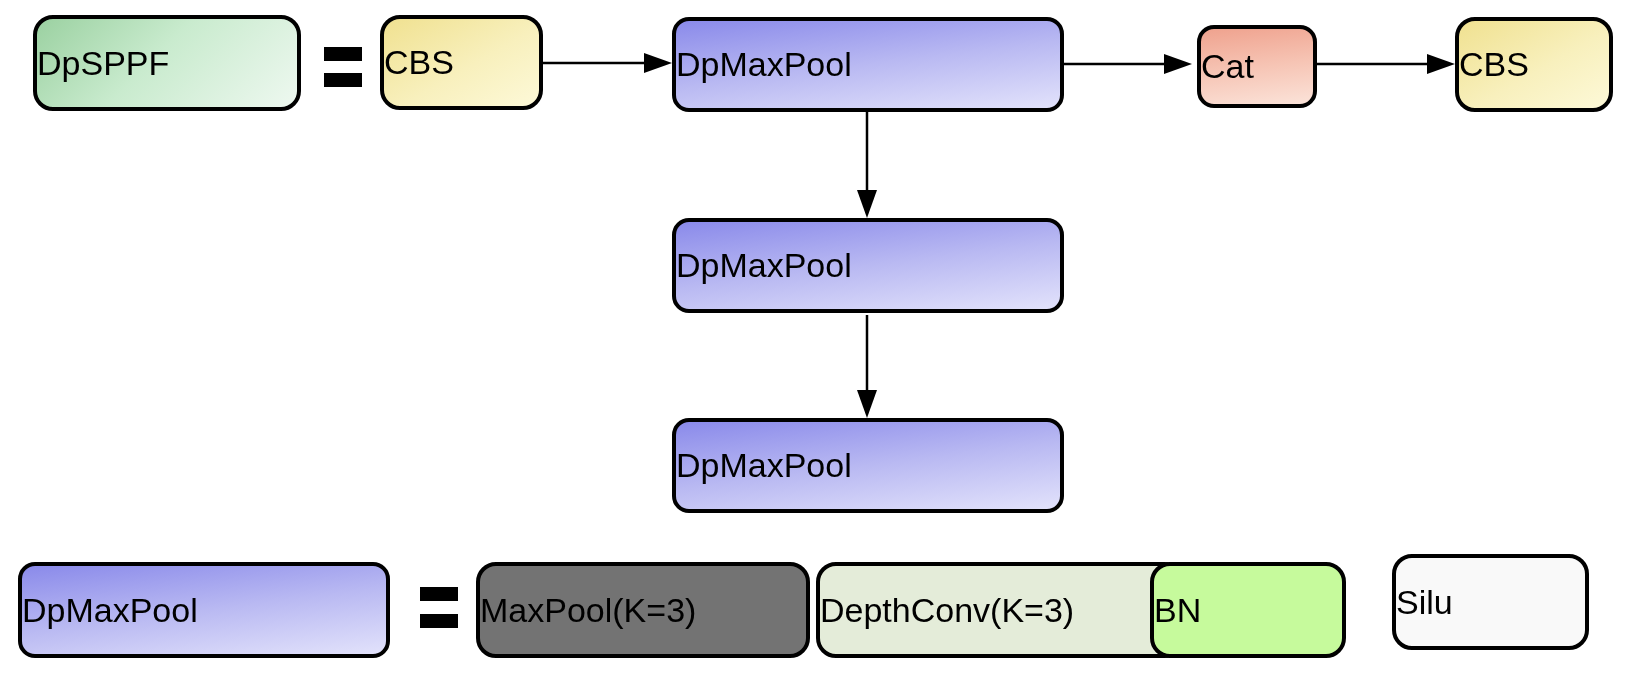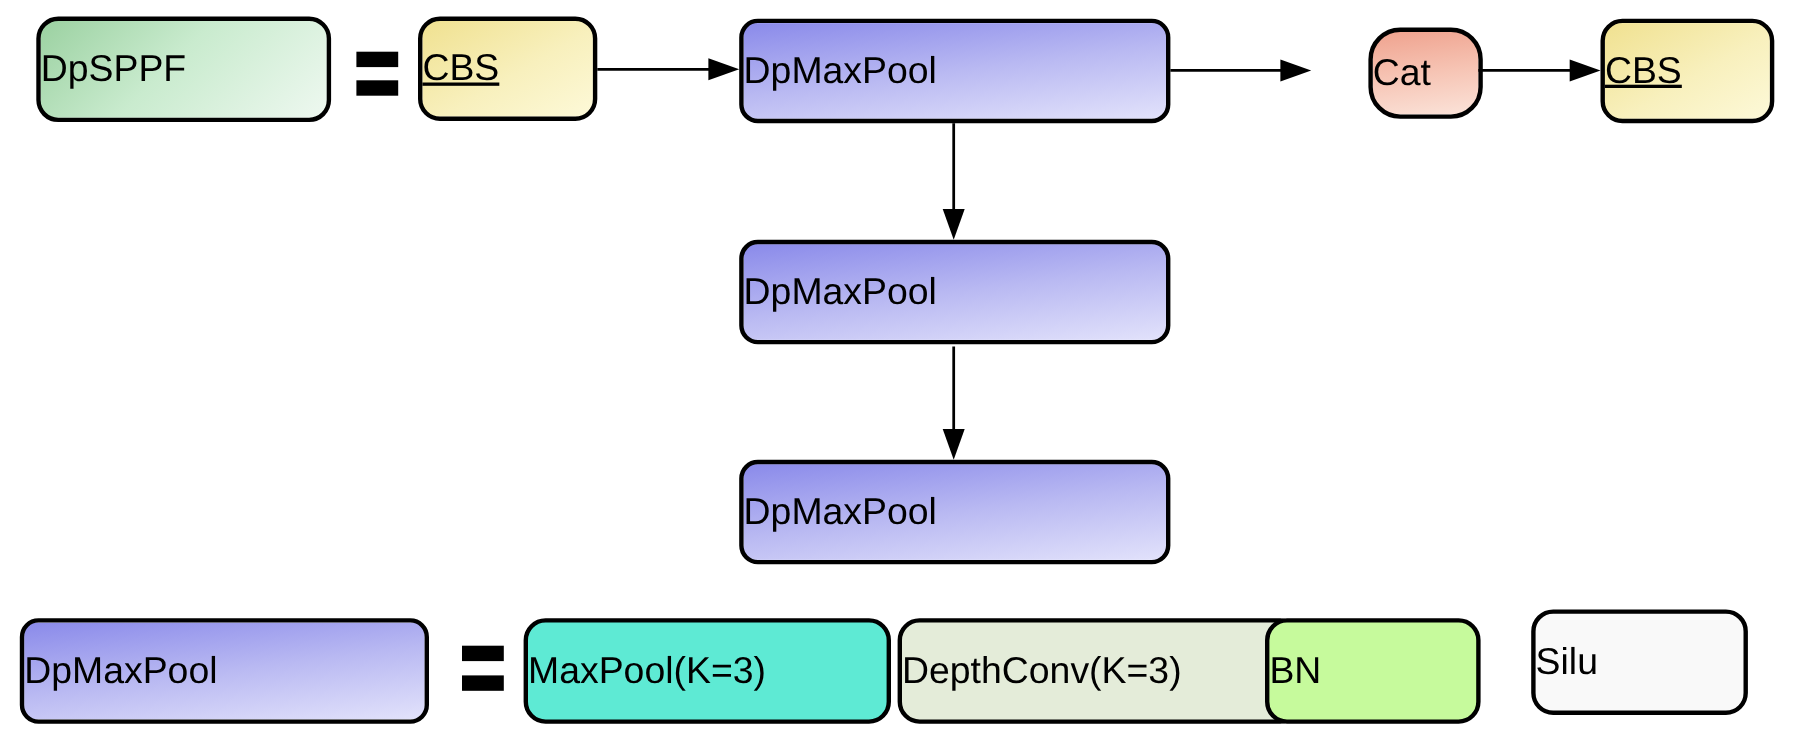--- a/index.html
+++ b/index.html
@@ -21,25 +21,25 @@
     border: 4px solid #000000;
     border-radius: 20px;
     display: flex;
     align-items: center;
     font-size: 34px;
     color: #000000;
     white-space: nowrap;
   }
   
   .g-green  { background: linear-gradient(135deg, #9bd1a1 0%, #c9ebce 45%, #eef8f0 100%); }
-  .g-yellow { background: linear-gradient(150deg, #f0e190 0%, #f8f0bd 55%, #fdf9d8 100%); text-decoration: underline; }
+  .g-yellow { background: linear-gradient(150deg, #f0e190 0%, #f8f0bd 55%, #fdf9d8 100%); }
   .g-purple { background: linear-gradient(173deg, #8a8aea 0%, #b9b9f2 50%, #e2e2fb 100%); border-radius: 17px; }
   .g-cat    { background: linear-gradient(173deg, #efa28e 0%, #f6c4b4 50%, #fbe3d9 100%); }
   
-  .f-cyan  { background: #5eead4; }
+  .f-cyan  { background: #737373; }
   .f-sage  { background: #e4ecd9; }
   .f-lime  { background: #c6fa9c; }
   .f-white { background: #f9f9f9; }
 
   .equals {
     position: absolute;
     display: flex;
     flex-direction: column;
     justify-content: space-between;
   }
@@ -100,21 +100,21 @@
   </div>
 
   <div class="node g-yellow" style="left:380px; top:15px; width:163px; height:95px;">
     <span>CBS</span>
   </div>
 
   <div class="node g-purple" style="left:672px; top:17px; width:392px; height:95px;">
     <span>DpMaxPool</span>
   </div>
 
-  <div class="node g-cat" style="left:1244px; top:25px; width:104px; height:83px; border-radius:29px;">
+  <div class="node g-cat" style="left:1197px; top:25px; width:120px; height:83px; border-radius:17px;">
     <span>Cat</span>
   </div>
 
   <div class="node g-yellow" style="left:1455px; top:17px; width:158px; height:95px;">
     <span>CBS</span>
   </div>
 
   <div class="node g-purple" style="left:672px; top:218px; width:392px; height:95px;">
     <span>DpMaxPool</span>
   </div>

